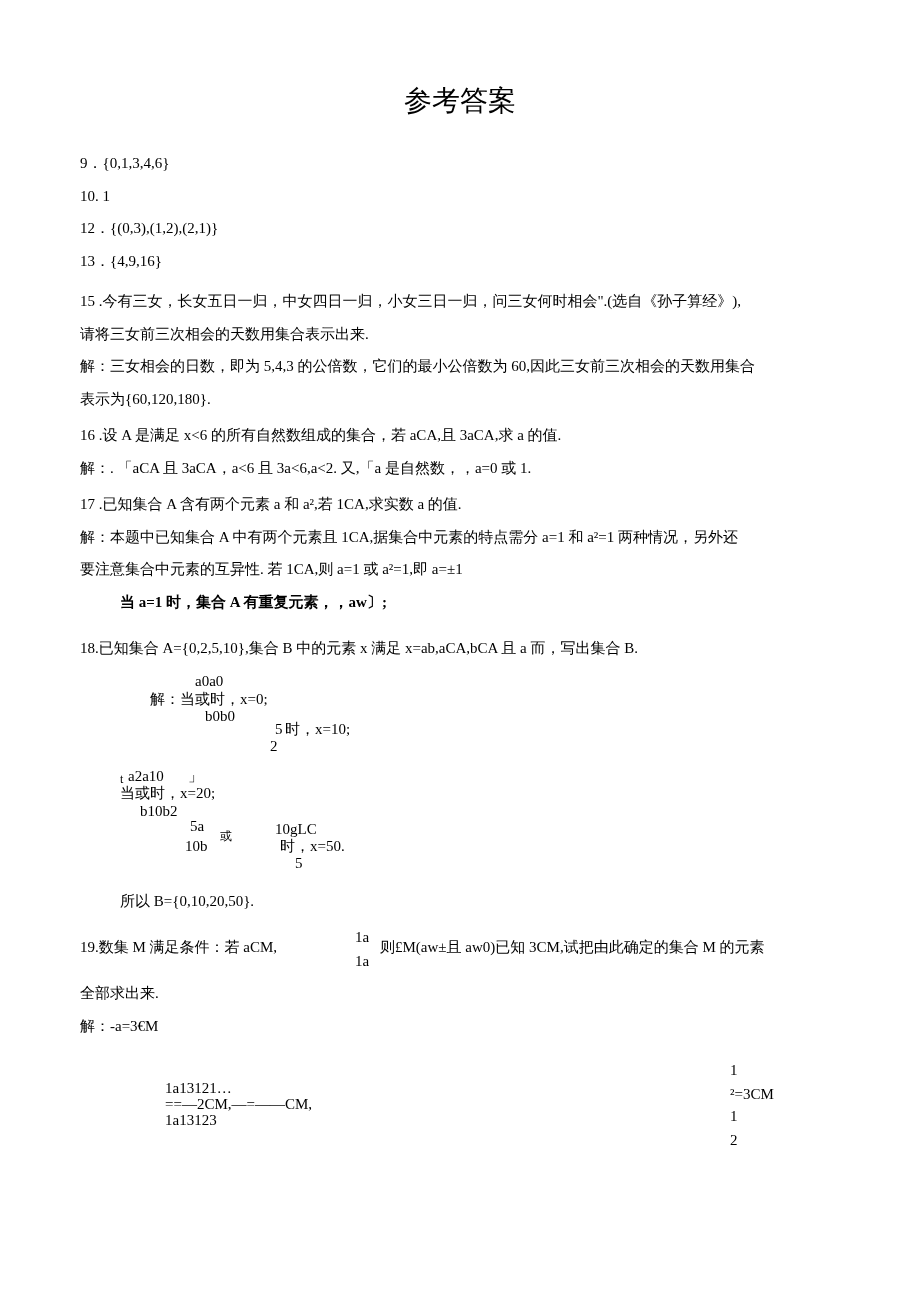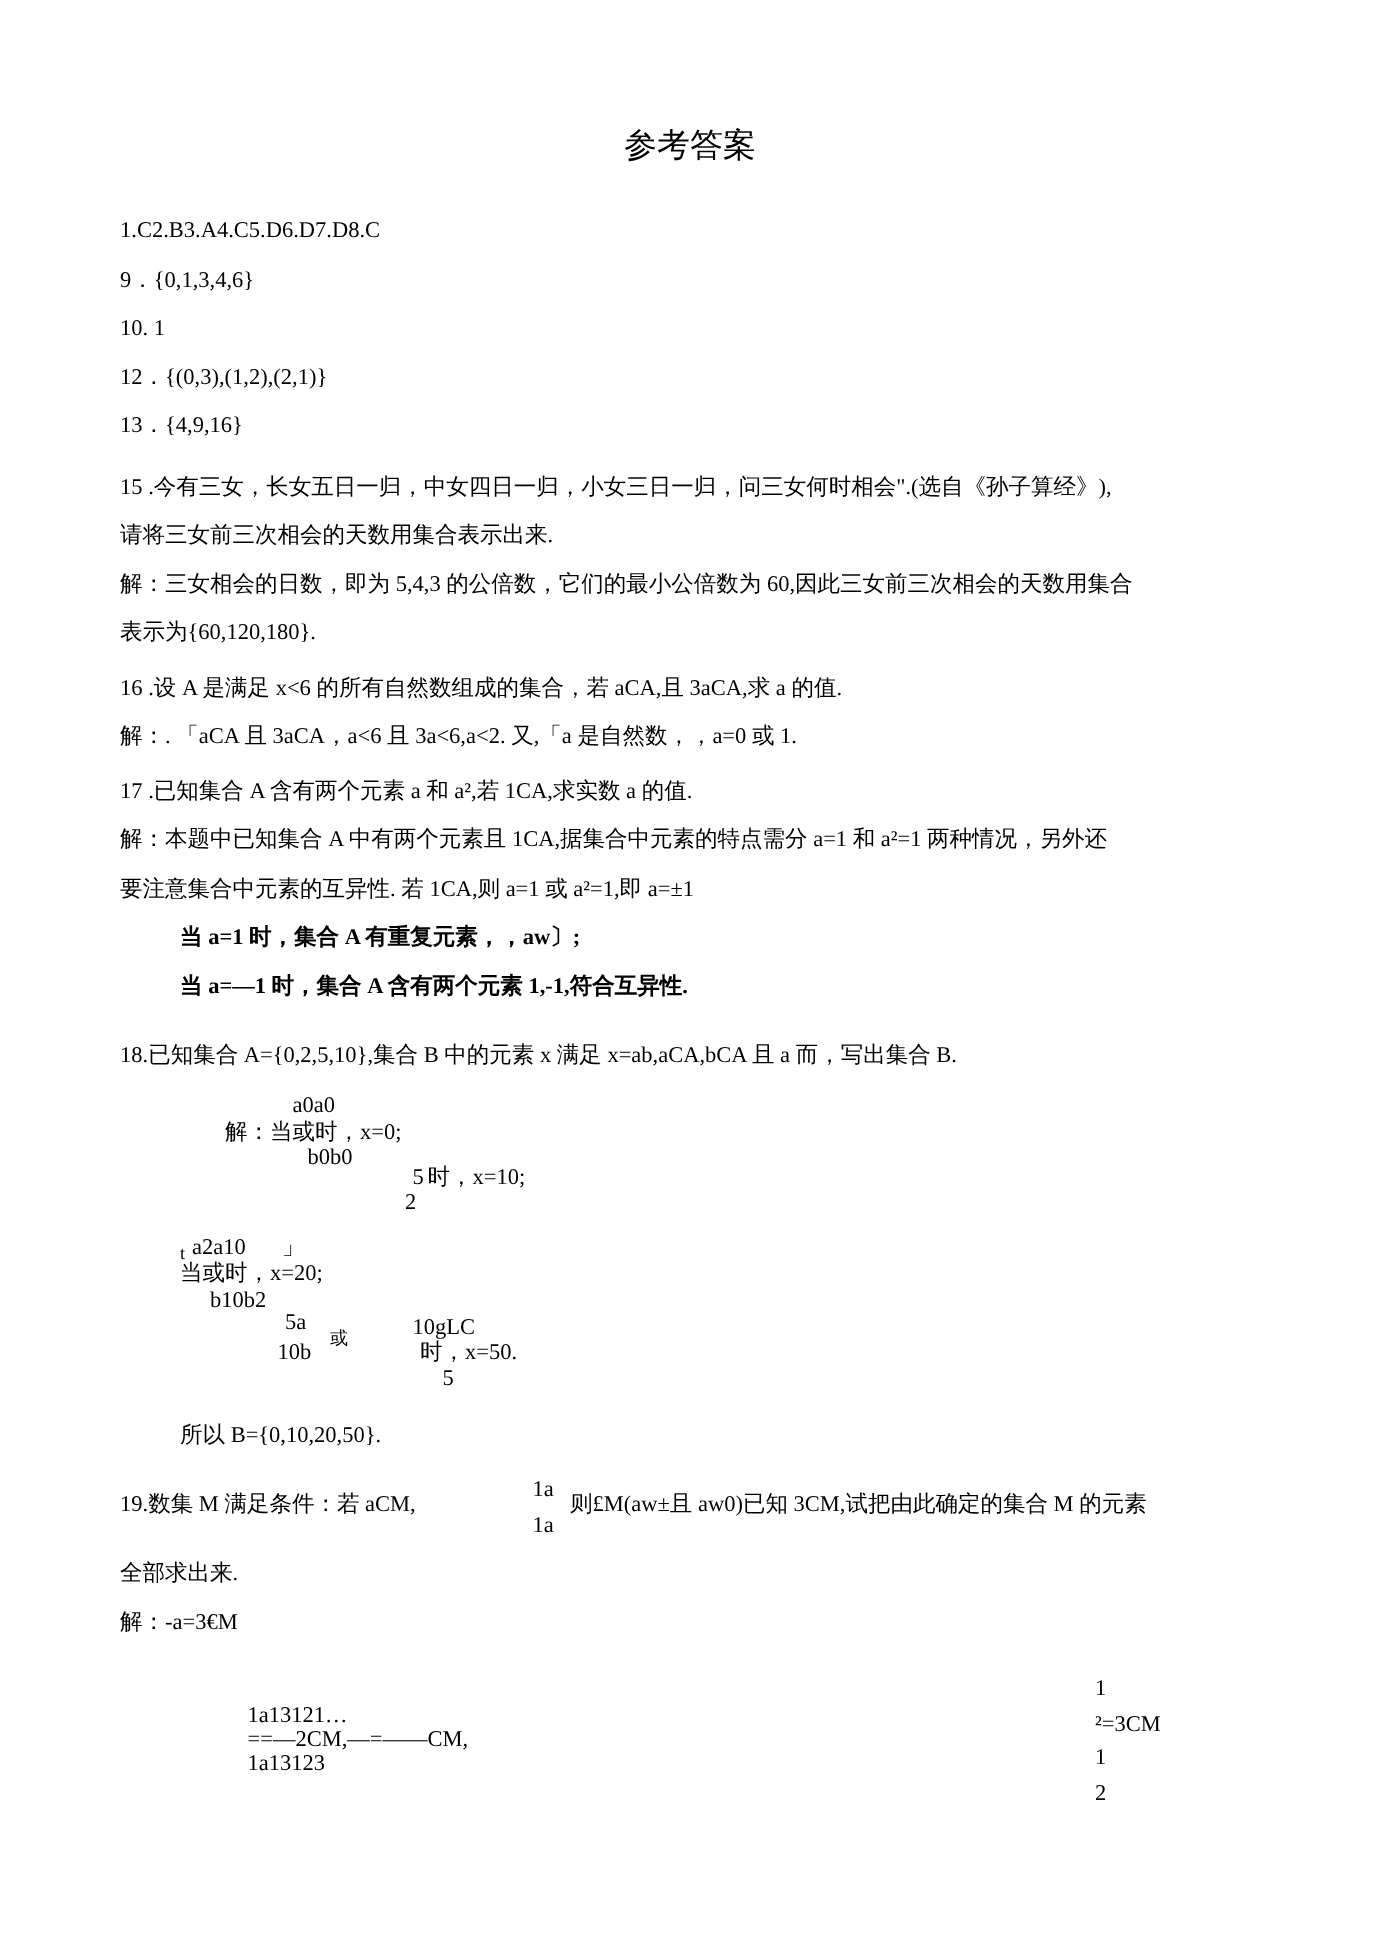--- a/index.html
+++ b/index.html
@@ -14,21 +14,21 @@
   .page {
     width: 920px;
     min-height: 1303px;
     padding: 80px 80px 40px 80px;
     box-sizing: border-box;
     position: relative;
   }
   .title {
     text-align: center;
     font-family: "KaiTi", "STKaiti", serif;
-    font-size: 22px;
+    font-size: 28px;
     margin-bottom: 30px;
   }
   .line {
     margin: 10px 0;
   }
   .indent {
     padding-left: 40px;
     font-weight: bold;
   }
   .q18-block {
@@ -46,39 +46,37 @@
     height: 100px;
   }
 </style>
 </head>
 <body>
 
 <div class="page">
 
   <div class="title">参考答案</div>
 
-  <div class="line">1.C2.B3.A4.C5.D6.D7.D8.C</div>
   <div class="line">9．{0,1,3,4,6}</div>
   <div class="line">10. 1</div>
   <div class="line">12．{(0,3),(1,2),(2,1)}</div>
   <div class="line">13．{4,9,16}</div>
 
   <div class="line" style="margin-top:18px">15 .今有三女，长女五日一归，中女四日一归，小女三日一归，问三女何时相会".(选自《孙子算经》),</div>
   <div class="line">请将三女前三次相会的天数用集合表示出来.</div>
   <div class="line">解：三女相会的日数，即为 5,4,3 的公倍数，它们的最小公倍数为 60,因此三女前三次相会的天数用集合</div>
   <div class="line">表示为{60,120,180}.</div>
 
   <div class="line" style="margin-top:14px">16 .设 A 是满足 x&lt;6 的所有自然数组成的集合，若 aCA,且 3aCA,求 a 的值.</div>
   <div class="line">解：. 「aCA 且 3aCA，a&lt;6 且 3a&lt;6,a&lt;2. 又,「a 是自然数，，a=0 或 1.</div>
 
   <div class="line" style="margin-top:14px">17 .已知集合 A 含有两个元素 a 和 a²,若 1CA,求实数 a 的值.</div>
   <div class="line">解：本题中已知集合 A 中有两个元素且 1CA,据集合中元素的特点需分 a=1 和 a²=1 两种情况，另外还</div>
   <div class="line">要注意集合中元素的互异性. 若 1CA,则 a=1 或 a²=1,即 a=±1</div>
   <div class="line indent">当 a=1 时，集合 A 有重复元素，，aw〕;</div>
-  <div class="line indent">当 a=—1 时，集合 A 含有两个元素 1,-1,符合互异性.</div>
 
   <div class="line" style="margin-top:24px">18.已知集合 A={0,2,5,10},集合 B 中的元素 x 满足 x=ab,aCA,bCA 且 a 而，写出集合 B.</div>
 
   <div class="q18-block">
     <span class="abs" style="left:115px; top:0px">a0a0</span>
     <span class="abs" style="left:70px; top:18px">解：当或时，x=0;</span>
     <span class="abs" style="left:125px; top:35px">b0b0</span>
     <span class="abs" style="left:195px; top:48px">5</span>
     <span class="abs" style="left:205px; top:48px">时，x=10;</span>
     <span class="abs" style="left:190px; top:65px">2</span>

